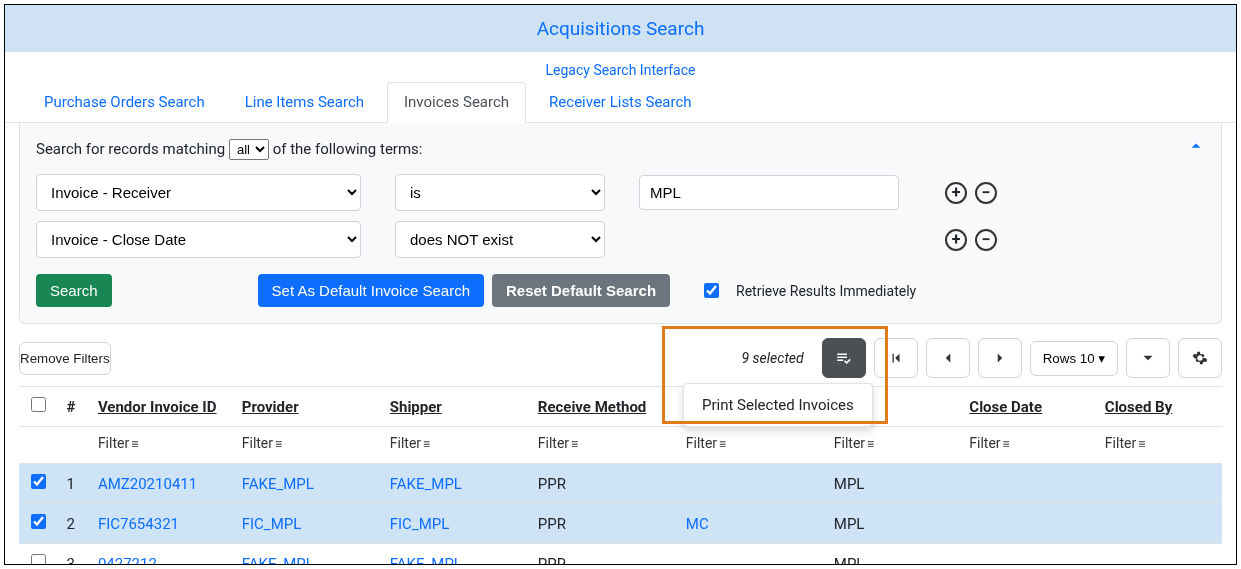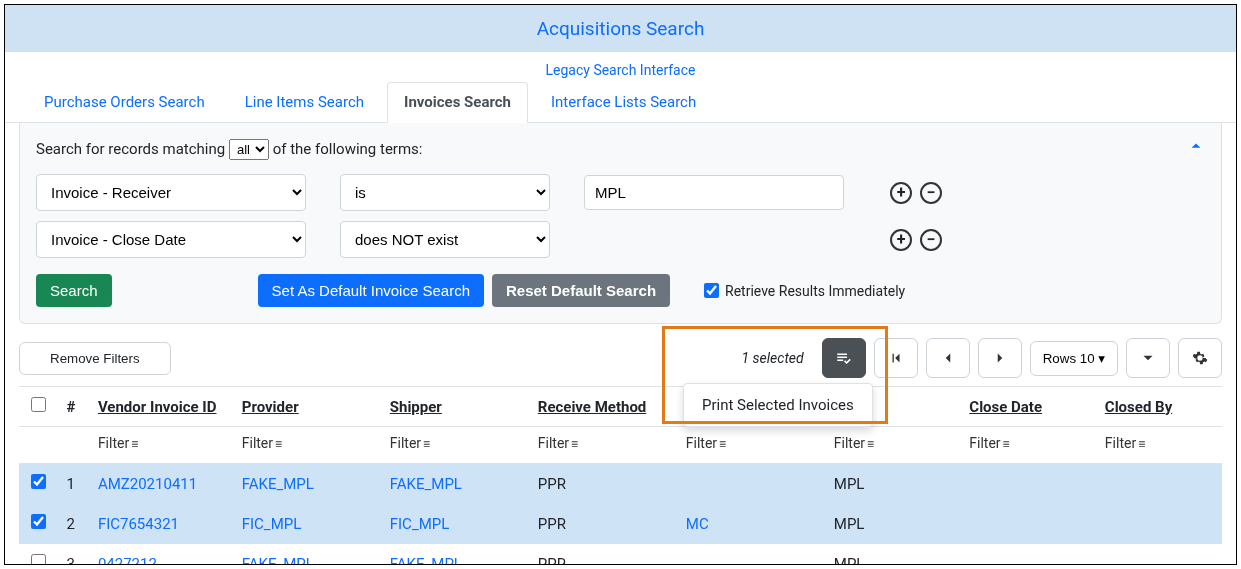--- a/index.html
+++ b/index.html
@@ -47,21 +47,20 @@
       border: 1px solid transparent;
       border-top-left-radius: 4px;
       border-top-right-radius: 4px;
       font-size: 15px;
     }
     .tab.active {
       color: #495057;
       border-color: #dee2e6 #dee2e6 #fff;
       background: #fff;
       margin-bottom: -1px;
-      font-weight: bold;
     }
     .search-panel {
       background: #f8f9fa;
       border: 1px solid #dee2e6;
       border-top: none;
       border-radius: 0 0 6px 6px;
       margin: 0 14px;
       padding: 16px;
       position: relative;
     }
@@ -80,21 +79,21 @@
       margin-bottom: 10px;
       align-items: center;
     }
     .filter-row select, .filter-row input[type="text"] {
       border: 1px solid #ced4da;
       border-radius: 4px;
       padding: 8px 10px;
       font-size: 15px;
       background: #fff;
     }
-    .sel-field { width: 270px; }
+    .sel-field { width: 325px; }
     .sel-op { width: 210px; }
     .txt-val { width: 260px; }
     .row-actions {
       display: flex;
       gap: 8px;
       margin-left: 12px;
     }
     .circle-btn {
       width: 22px;
       height: 22px;
@@ -123,27 +122,27 @@
       color: #fff;
     }
     .btn-green { background: #198754; }
     .btn-blue { background: #0d6efd; }
     .btn-gray { background: #6c757d; font-weight: bold; }
     .btn-outline {
       background: #fff;
       border: 1px solid #ced4da;
       color: #212529;
       border-radius: 6px;
-      padding: 8px 30px;
+      padding: 8px 0;
     }
     .gap-spacer { width: 130px; }
     .retrieve-wrap {
       display: flex;
       align-items: center;
-      gap: 6px;
+      gap: 17px;
       margin-left: 26px;
     }
     .retrieve-wrap input[type="checkbox"] {
       width: 15px; height: 15px;
       accent-color: #0d6efd;
     }
     .collapse-caret {
       position: absolute;
       right: 18px;
       top: 16px;
@@ -267,21 +266,21 @@
   <div class="header">Acquisitions Search</div>
 
   <div class="legacy-link">
     <a href="#">Legacy Search Interface</a>
   </div>
 
   <div class="tabs">
     <div class="tab">Purchase Orders Search</div>
     <div class="tab">Line Items Search</div>
     <div class="tab active">Invoices Search</div>
-    <div class="tab">Interface Lists Search</div>
+    <div class="tab">Receiver Lists Search</div>
   </div>
 
   <div class="search-panel">
     <span class="collapse-caret">
       <svg width="14" height="14" viewBox="0 0 16 16">
           <path fill="#0d6efd" d="M8 5l-5 5h10z"></path>
         </svg>
     </span>
 
     <div class="match-row">
@@ -320,21 +319,21 @@
       <div class="retrieve-wrap">
         <input type="checkbox" checked="" style="">
         <span>Retrieve Results Immediately</span>
       </div>
     </div>
   </div>
 
   <div class="toolbar-row">
     <button class="btn-outline">Remove Filters</button>
     <div class="toolbar-spacer"></div>
-    <span class="selected-info">1 selected</span>
+    <span class="selected-info">9 selected</span>
     <button class="icon-btn dark">
       <svg width="18" height="18" viewBox="0 0 24 24">
           <path fill="#fff" d="M3 6h13v2H3zm0 4h13v2H3zm0 4h8v2H3zm16.5-1l-4 4-2-2-1.5 1.5 3.5 3.5 5.5-5.5z"></path>
         </svg>
     </button>
     <button class="icon-btn">
       <svg width="14" height="14" viewBox="0 0 16 16">
           <path fill="#333" d="M4 3v10h1.5V3zm8 0l-5 5 5 5z"></path>
         </svg>
     </button>

